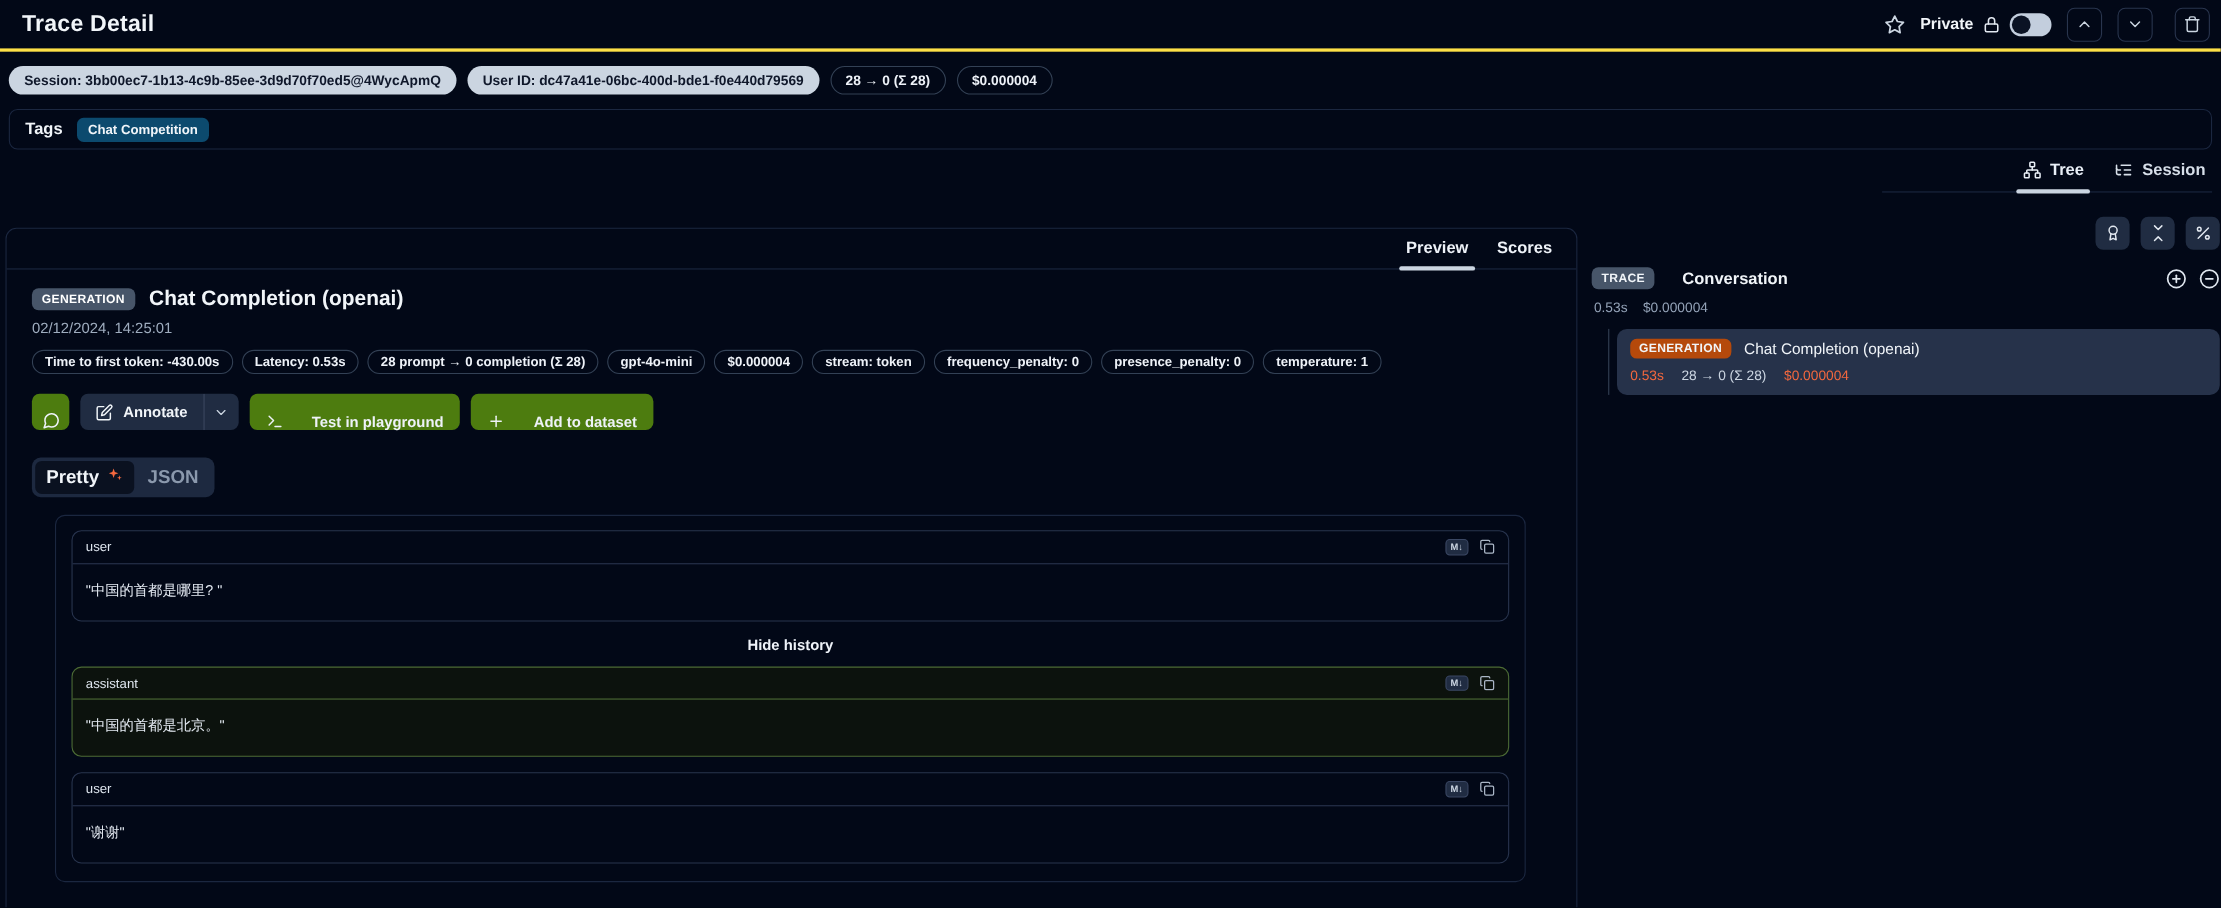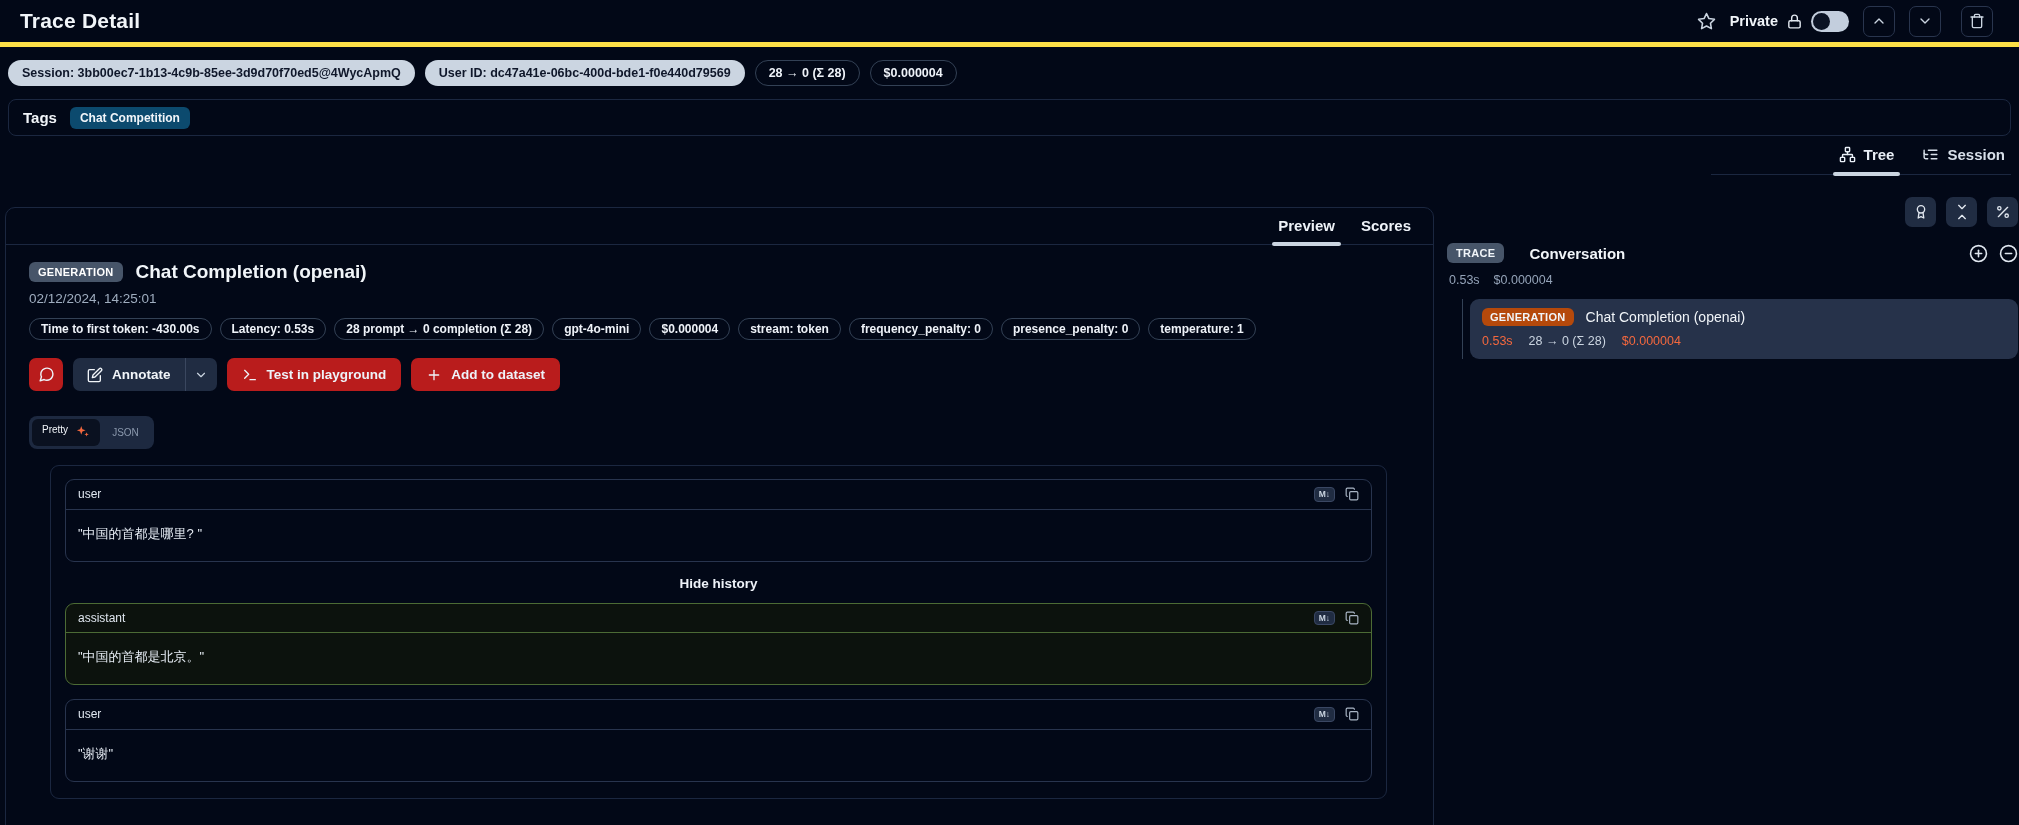--- a/index.html
+++ b/index.html
@@ -7,21 +7,21 @@
   body {
     background:#020817;
     font-family:"Liberation Sans", sans-serif;
     color:#f1f5f9;
   }
   .page { position:relative; width:2019px; height:825px; overflow:hidden; background:#020817; }
 
   svg.ic { stroke:currentColor; fill:none; stroke-width:2; stroke-linecap:round; stroke-linejoin:round; display:block; }
 
   
-  .header { display:flex; align-items:center; height:47px; border-bottom:5px solid #fde047; padding:0 26px 0 20px; }
+  .header { display:flex; align-items:center; height:47px; border-bottom:3px solid #fde047; padding:0 10px 0 20px; }
   .page-title { font-size:21px; font-weight:bold; letter-spacing:.2px; }
   .header-right { margin-left:auto; display:flex; align-items:center; gap:14px; }
   .private-group { display:flex; align-items:center; gap:8px; }
   .private-label { font-size:14.5px; font-weight:600; }
   .icon-plain { color:#cbd5e1; display:flex; }
   .switch { width:38px; height:21px; border-radius:11px; background:#c3cedd; position:relative; cursor:pointer; }
   .switch .thumb { position:absolute; left:2px; top:2px; width:17px; height:17px; border-radius:50%; background:#0b1324; }
   .icon-btn-outline { width:32px; height:31px; border:1px solid #29354e; border-radius:7px; background:transparent; display:flex; align-items:center; justify-content:center; color:#cbd5e1; cursor:pointer; }
   .trash-gap { margin-left:6px; }
 
@@ -50,29 +50,29 @@
   .gen-row { display:flex; align-items:center; gap:13px; }
   .type-badge { background:#475569; color:#ffffff; font-size:11px; font-weight:bold; padding:4px 9px; border-radius:6px; letter-spacing:.3px; }
   .gen-title { font-size:19px; font-weight:bold; }
   .timestamp { margin-top:8px; color:#9fadbf; font-size:13.5px; }
 
   .pills { display:flex; gap:8px; margin-top:12px; }
   .pills.row2 { margin-top:9px; }
   .pill { border:1px solid #334155; border-radius:12px; padding:3px 11px; font-size:12px; font-weight:bold; color:#eef2f8; white-space:nowrap; }
 
   .actions { display:flex; gap:10px; margin-top:18px; align-items:center; }
-  .act-btn { background:#b91c1c; border:none; border-radius:7px; height:33px; display:flex; align-items:center; gap:9px; padding:0 15px; font-size:13.5px; font-weight:600; color:#eef2f8; cursor:pointer; font-family:inherit; }
+  .act-btn { background:#4d7c0f; border:none; border-radius:7px; height:33px; display:flex; align-items:flex-end; gap:26px; padding:0 15px; font-size:13.5px; font-weight:600; color:#eef2f8; cursor:pointer; font-family:inherit; }
   .act-icon-btn { width:34px; padding:0; justify-content:center; }
   .split-btn { display:flex; align-items:stretch; background:#202c42; border-radius:7px; overflow:hidden; }
   .split-main { display:flex; align-items:center; gap:9px; padding:0 14px; height:33px; font-size:13.5px; font-weight:600; cursor:pointer; }
   .split-divider { width:1px; background:#3a475f; }
   .split-caret { width:31px; display:flex; align-items:center; justify-content:center; cursor:pointer; color:#cbd5e1; }
 
   .fmt-toggle { margin-top:25px; display:inline-flex; background:#1d2940; border-radius:8px; padding:3px; align-items:center; }
-  .fmt-seg { padding:5px 12px; color:#8b99ad; font-size:10px; font-weight:normal; border-radius:6px; cursor:pointer; display:flex; align-items:flex-start; gap:7px; }
+  .fmt-seg { padding:5px 12px; color:#8b99ad; font-size:17px; font-weight:bold; border-radius:6px; cursor:pointer; display:flex; align-items:flex-end; gap:7px; }
   .fmt-seg.active { background:#0a1120; color:#f1f5f9; padding:5px 10px; }
 
   .messages-wrap { margin:16px 22px 0 21px; border:1px solid #1b2740; border-radius:9px; padding:13px 14px 16px; }
   .msg { border:1px solid #28344e; border-radius:9px; }
   .msg-head { display:flex; align-items:center; padding:7px 12px; border-bottom:1px solid #28344e; }
   .msg-role { font-size:12px; color:#dfe6ef; }
   .msg-tools { margin-left:auto; display:flex; gap:10px; align-items:center; color:#94a3b8; }
   .md-chip { border:1px solid #3a4763; background:#202c42; border-radius:4px; font-size:8.5px; font-weight:bold; padding:2px 4px; color:#cbd5e1; cursor:pointer; line-height:1; }
   .copy-btn { cursor:pointer; display:flex; color:#aab6c6; }
   .msg-body { padding:15px 12px 18px; font-size:13px; color:#e6ecf4; }

